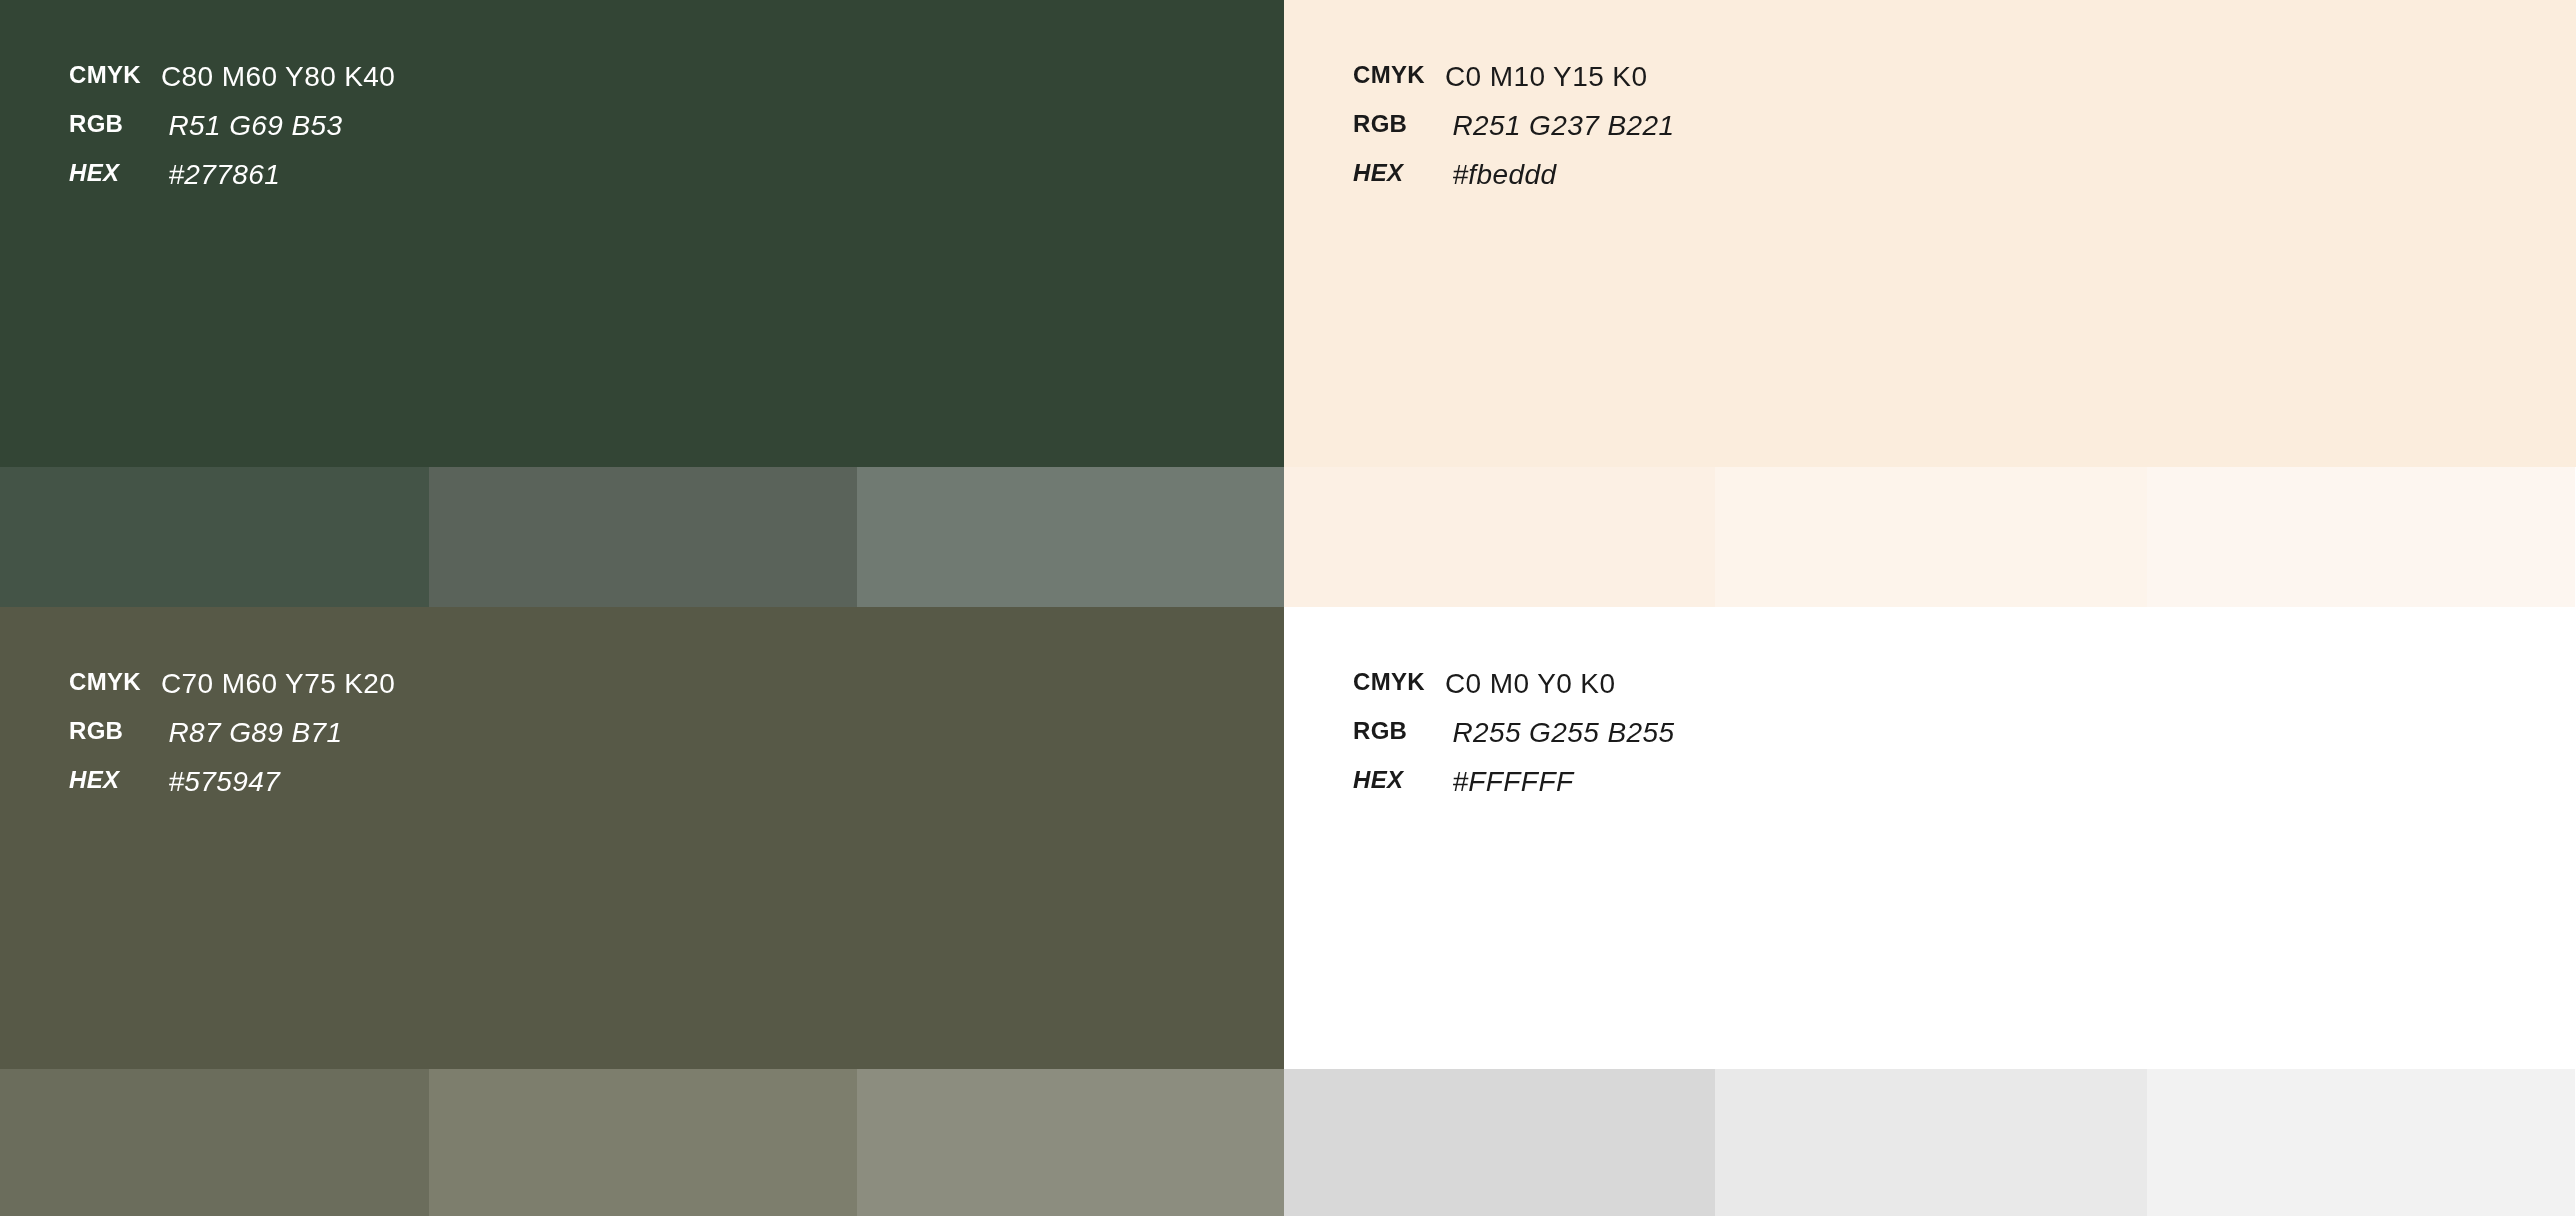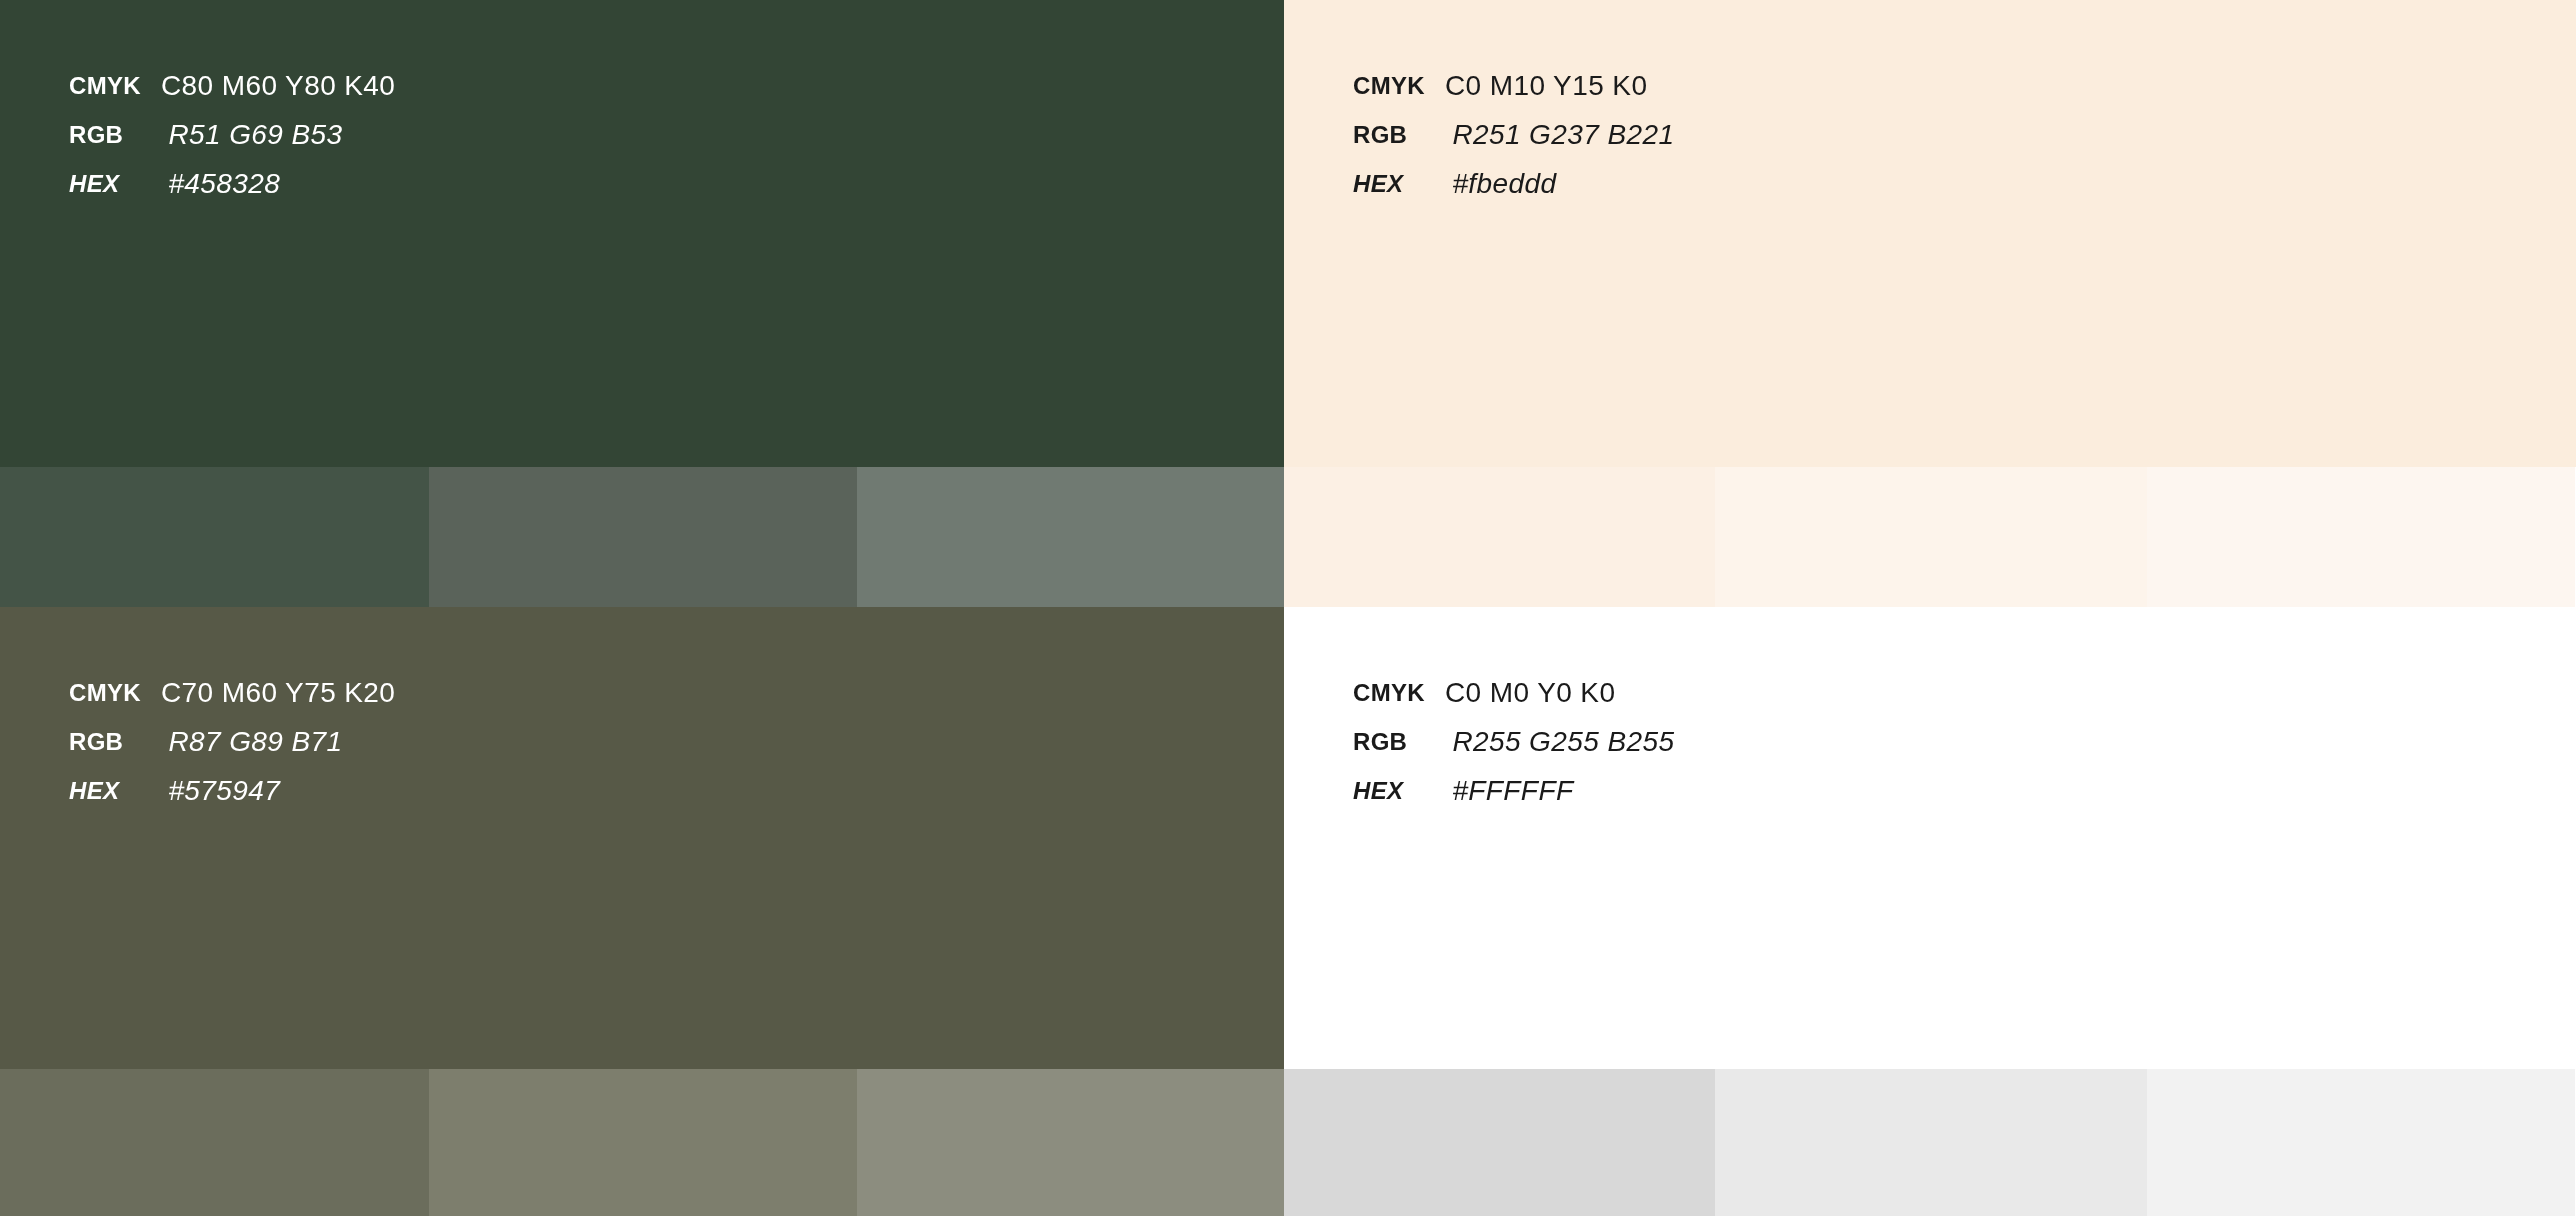--- a/index.html
+++ b/index.html
@@ -33,21 +33,21 @@
   .swatch.br { left: 1284px; top: 607px; width: 1292px; height: 462px; }
 
   
   .spec {
     position: absolute;
     left: 69px;
     top: 61px;
   }
   .spec-row {
     display: flex;
-    align-items: center;
+    align-items: flex-start;
     height: 49px;
     white-space: nowrap;
   }
   .spec-label {
     font-weight: 700;
     font-size: 24px;
     letter-spacing: 0.3px;
     width: 92px;
     flex: 0 0 92px;
   }
@@ -108,21 +108,21 @@
       <div class="spec-row cmyk">
         <span class="spec-label">CMYK</span>
         <span class="spec-value">C80 M60 Y80 K40</span>
       </div>
       <div class="spec-row rgb">
         <span class="spec-label">RGB</span>
         <span class="spec-value">R51 G69 B53</span>
       </div>
       <div class="spec-row hex">
         <span class="spec-label">HEX</span>
-        <span class="spec-value">#458328</span>
+        <span class="spec-value">#277861</span>
       </div>
     </div>
   </div>
 
   <div class="swatch tr" style="background-color: rgb(251, 237, 221);">
     <div class="spec on-light">
       <div class="spec-row cmyk">
         <span class="spec-label">CMYK</span>
         <span class="spec-value">C0 M10 Y15 K0</span>
       </div>

